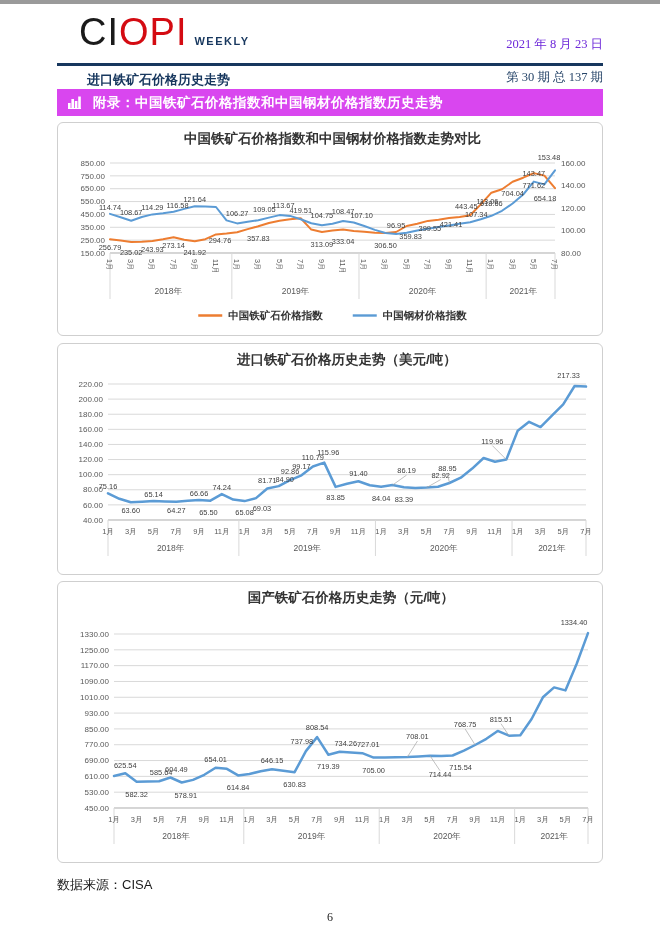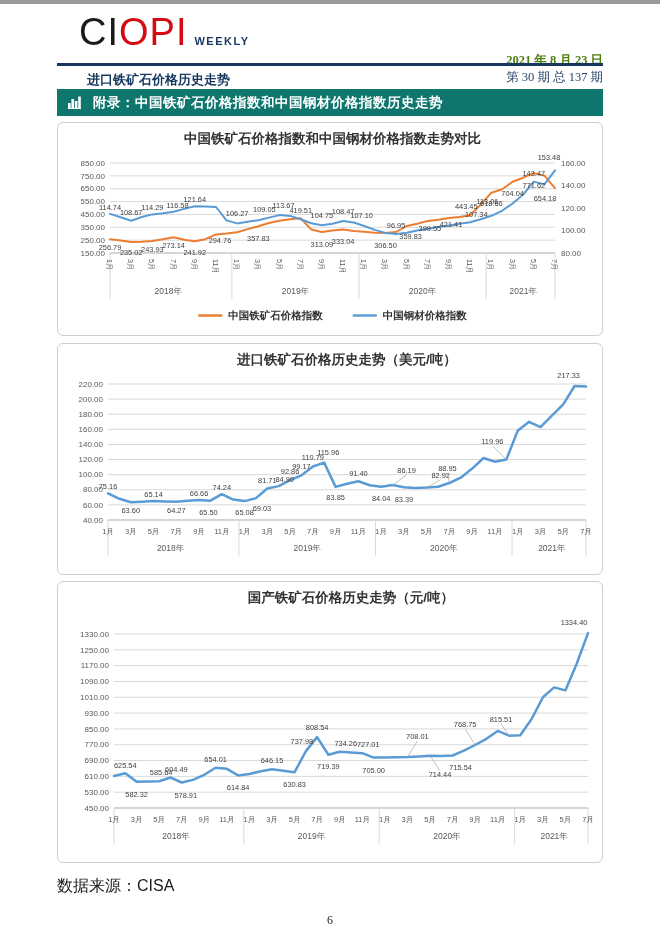--- a/index.html
+++ b/index.html
@@ -6,33 +6,33 @@
   .page{
     width:660px;height:933px;background:#ffffff;margin:4px auto;position:relative;
     font-family:"Liberation Sans","DejaVu Sans",sans-serif;overflow:hidden;
   }
   .content{margin:0 57px;}
   .header{position:relative;height:85px;}
   .logo{position:absolute;left:22px;top:8px;font-size:38px;line-height:40px;letter-spacing:1px;font-weight:500;}
   .logo .dark{color:#1b1b1b;}
   .logo .red{color:#d40b12;}
   .weekly{font-size:11px;font-weight:bold;color:#17375e;letter-spacing:1.5px;margin-left:7px;}
-  .date{position:absolute;right:0;top:48px;font-family:"Liberation Serif","DejaVu Serif",serif;font-size:12.5px;color:#4d7c0f;font-weight:bold;}
+  .date{position:absolute;right:0;top:32px;font-family:"Liberation Serif","DejaVu Serif",serif;font-size:12.5px;color:#6d28d9;}
   .rule{position:absolute;left:0;right:0;top:59px;height:3px;background:#17375e;}
   .newsletter{position:absolute;left:30px;top:67px;font-size:13px;font-weight:bold;color:#17375e;}
   .issue{position:absolute;right:0;top:65px;font-family:"Liberation Serif","DejaVu Serif",serif;font-size:12.5px;color:#274569;}
-  .banner{height:27px;background:#0f766e;color:#ffffff;display:flex;align-items:center;padding-left:11px;box-sizing:border-box;}
+  .banner{height:27px;background:#d946ef;color:#ffffff;display:flex;align-items:center;padding-left:11px;box-sizing:border-box;}
   .banner .icon{display:flex;align-items:flex-end;margin-right:9px;}
   .banner .title{font-size:13.5px;font-weight:bold;letter-spacing:0.5px;}
   .chart-card{border:1px solid #cfcfcf;border-radius:6px;background:#fff;overflow:hidden;}
   .card1{margin-top:6px;height:212px;}
   .card2{margin-top:7px;height:230px;}
   .card3{margin-top:6px;height:280px;}
   svg{display:block;}
-  .source{margin-top:13px;font-size:16px;color:#1a1a1a;}
+  .source{margin-top:13px;font-size:13px;color:#1a1a1a;}
   .pagenum{margin-top:16px;text-align:center;font-family:"Liberation Serif","DejaVu Serif",serif;font-size:12px;color:#1a1a1a;}
 </style>
 </head>
 <body>
 
 <div class="page">
 
   <div class="content header">
     <div class="logo"><span class="dark">CI</span><span class="red">OPI</span><span class="weekly">WEEKLY</span></div>
     <div class="date">2021 年 8 月 23 日</div>

